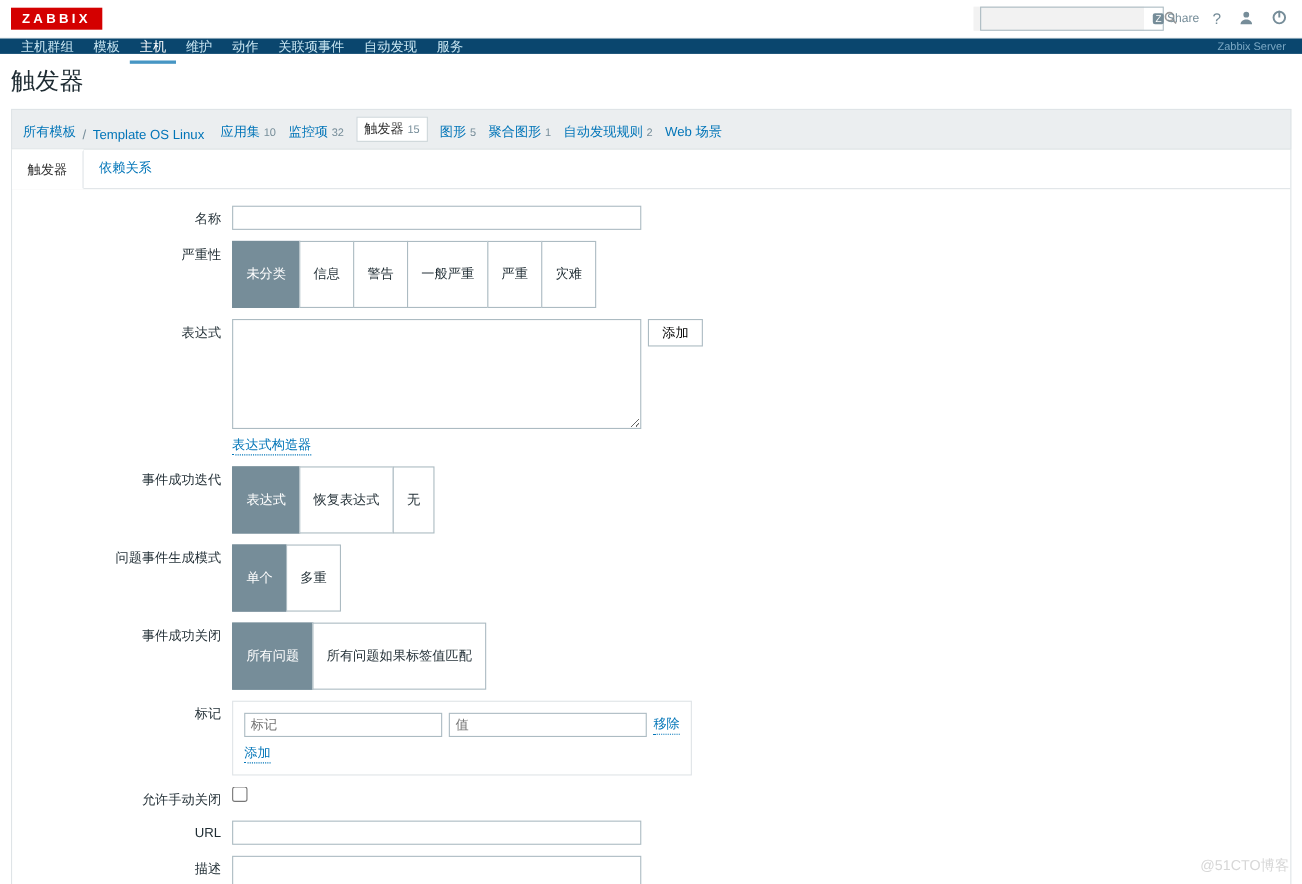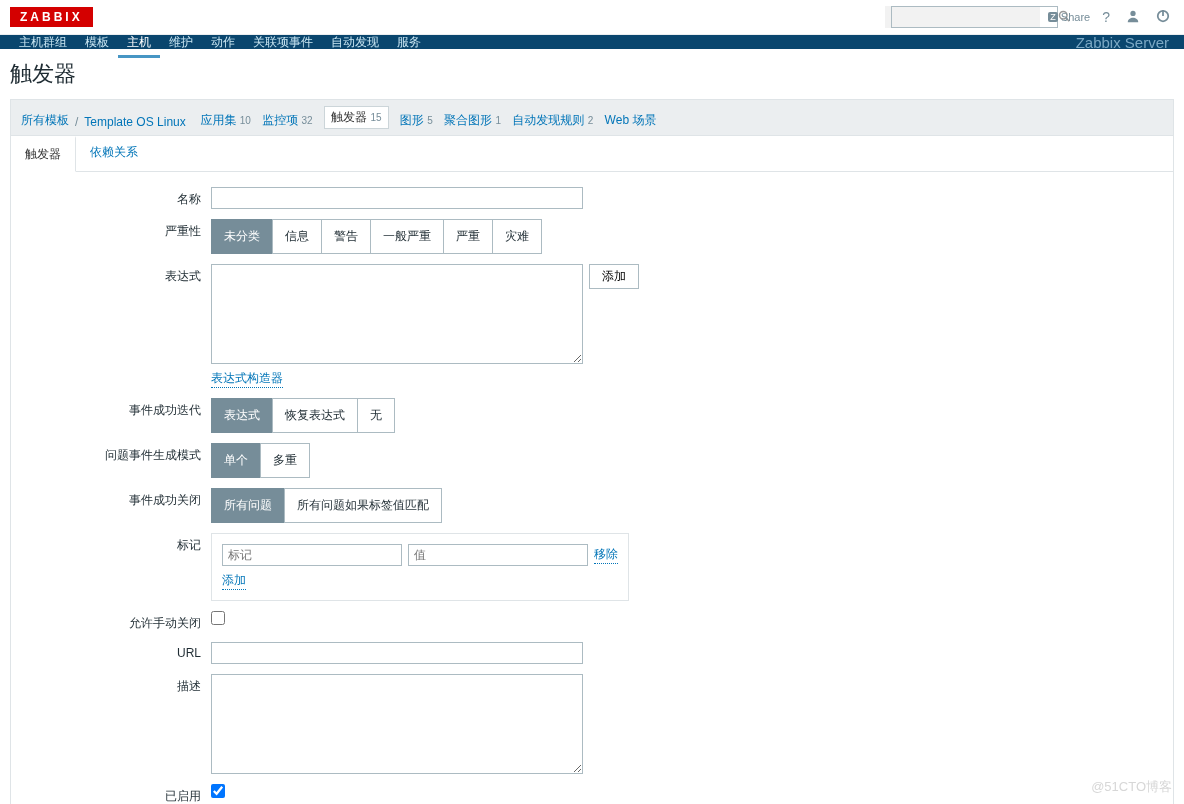--- a/index.html
+++ b/index.html
@@ -16,21 +16,21 @@
 .search-box { display: flex; align-items: center; background: #f2f2f2; width: 155px; height: 22px; padding: 0 6px; }
 .search-box input { border: none; background: transparent; outline: none; flex: 1; font-size: 12px; }
 .search-box .mag { color: #888; }
 .icon-btn { color: #768d99; font-size: 14px; cursor: pointer; padding: 0 4px; }
 .share { color: #768d99; font-size: 11px; display: flex; align-items: center; gap: 3px; }
 .share .z { background:#768d99; color:#fff; font-size:9px; padding:0 2px; border-radius:2px;}
 
 .sub-nav { display: flex; align-items: center; background: #0a466e; color: #c9e6f2; height: 14px; padding: 0 10px; }
 .sub-nav a { color: #c9e6f2; padding: 7px 9px; }
 .sub-nav a.active { color: #fff; border-bottom: 3px solid #4796c4; padding-bottom: 4px; }
-.sub-right { margin-left: auto; color: #7ba8c4; font-size: 15px; padding-right: 5px;}
+.sub-right { margin-left: auto; color: #7ba8c4; font-size: 10px; padding-right: 5px;}
 
 .page { padding: 10px; }
 h1.page-title { font-size: 22px; font-weight: normal; color: #1f2c33; margin-bottom: 10px; }
 
 .filter-bar { border: 1px solid #dfe4e7; background: #ebeef0; padding: 6px 10px; display: flex; align-items: flex-end; gap: 4px; flex-wrap: wrap; }
 .filter-bar .sep { color: #768d99; margin: 0 2px; }
 .filter-bar a { color: #0275b8; }
 .filter-bar .num { color: #768d99; font-size: 10px; }
 .pill { background: #fff; border: 1px solid #ccd5d9; padding: 2px 6px; }
 .pill.on { background: #fff; }
@@ -46,21 +46,21 @@
 .row { display: flex; align-items: flex-start; margin-bottom: 10px; }
 .row label { width: 190px; text-align: right; padding-right: 10px; padding-top: 4px; color: #1f2c33; }
 .ctrl { display: flex; flex-direction: column; gap: 6px; }
 .hctrl { display: flex; gap: 6px; align-items: flex-start; }
 input[type=text], textarea { border: 1px solid #acbbc2; padding: 3px 5px; font-family: inherit; font-size: 12px; }
 .w370 { width: 372px; }
 textarea.expr { width: 372px; height: 100px; resize: both; }
 textarea.desc { width: 372px; height: 100px; resize: both; }
 
 .segbtn { display: inline-flex; }
-.segbtn span { border: 1px solid #acbbc2; padding: 8px 12px; margin-left: -1px; background: #fff; cursor: pointer; color:#1f2c33;}
+.segbtn span { border: 1px solid #acbbc2; padding: 21px 12px; margin-left: -1px; background: #fff; cursor: pointer; color:#1f2c33;}
 .segbtn span:first-child { margin-left: 0; }
 .segbtn span.on { background: #768d99; color: #fff; border-color: #768d99; }
 
 .btn { border: 1px solid #acbbc2; background: #fff; padding: 3px 12px; cursor: pointer; font-size: 12px; }
 .btn-primary { background: #0275b8; border-color: #0275b8; color: #fff; padding: 5px 16px; }
 .btn-outline { border: 1px solid #0275b8; color: #0275b8; background: #fff; padding: 5px 16px; }
 
 .link-dotted { border-bottom: 1px dotted #0275b8; }
 .tag-row { display:flex; align-items:center; gap:6px;}
 .tag-row input { width: 180px; }

